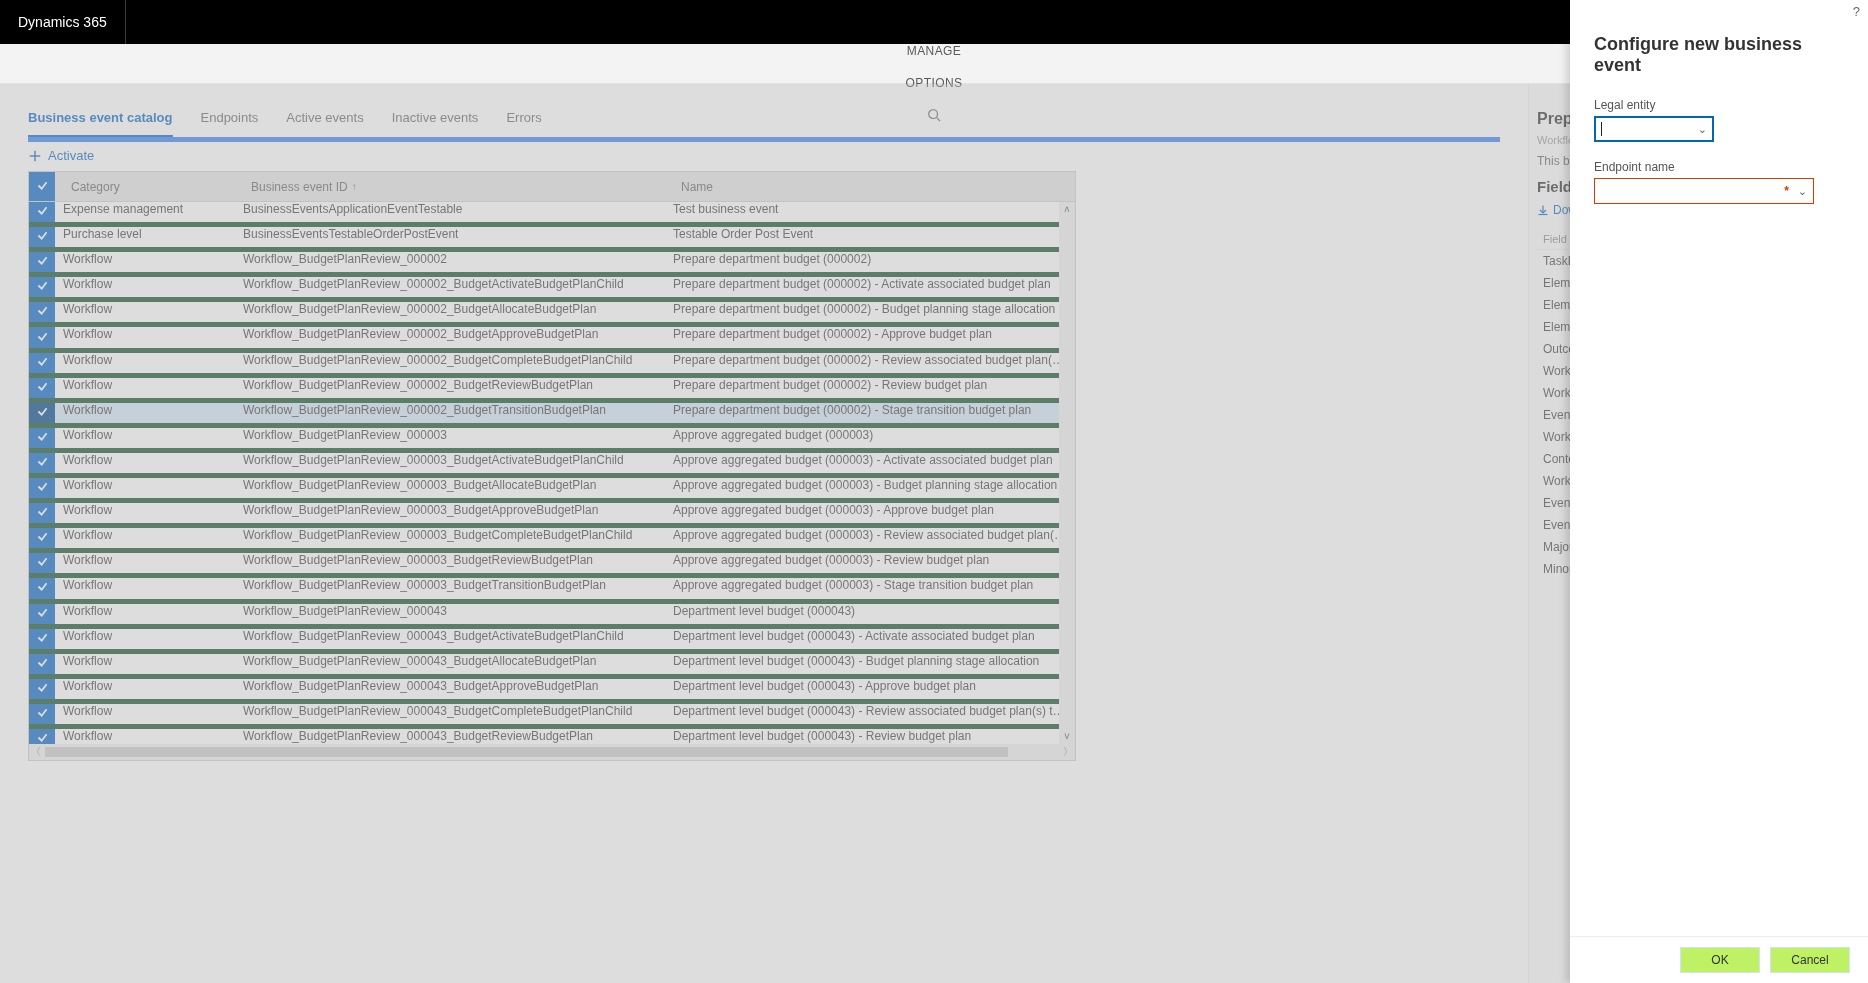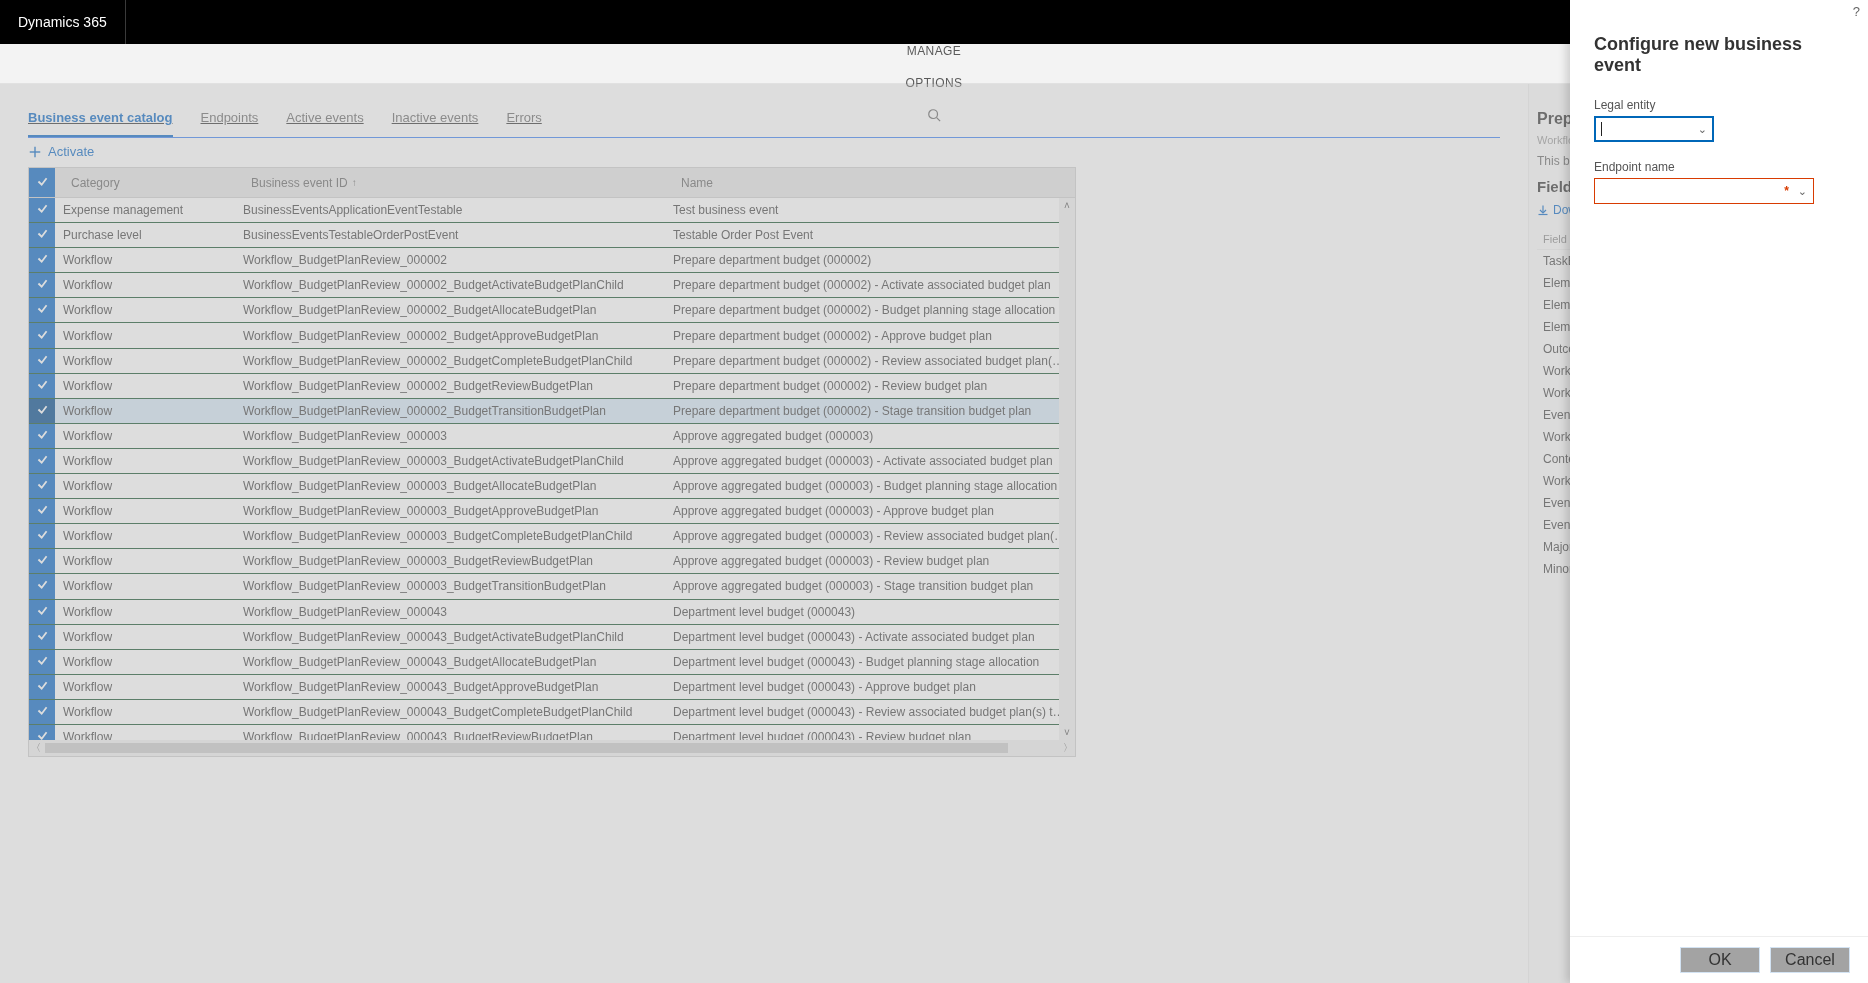--- a/index.html
+++ b/index.html
@@ -6,37 +6,37 @@
   html, body { margin:0; padding:0; width:1868px; height:983px; overflow:hidden; background:#fff; color:#333; }
   .topbar { display:flex; height:44px; background:#000; color:#fff; align-items:stretch; }
   .topbar .brand { display:flex; align-items:center; padding:0 18px; font-size:14px; border-right:1px solid #3a3a3a; }
   .topbar .app { display:flex; align-items:center; padding:0 18px; font-size:14px; }
   .action-bar { display:flex; align-items:center; height:40px; background:#f3f3f3; border-bottom:1px solid #e1e1e1; padding:0 10px; gap:18px;flex-direction:column; }
   .action-bar .ab-item { font-size:12px; color:#5a5a5a; letter-spacing:0.4px; cursor:pointer; }
   .action-bar .search-ico svg { width:14px; height:14px; stroke:#666; }
   .main-wrap { position:relative; display:flex; height:calc(100% - 84px); }
   .main-left { flex:1; padding:20px 28px; overflow:hidden; position:relative; }
   .page-title { font-size:22px; font-weight:600; color:#333; margin:6px 0 12px; }
-  .tabs { display:flex; gap:28px; border-bottom:1px solid #3b82f6; margin-bottom:0;text-decoration:underline; }
+  .tabs { display:flex; gap:28px; border-bottom:5px solid #3b82f6; margin-bottom:0; }
   .tab { font-size:13px; color:#6a6a6a; padding:6px 0 10px; cursor:pointer; border-bottom:2px solid transparent; }
   .tab.active { color:#0b69c7; border-bottom-color:#0b69c7; font-weight:600; }
   .toolbar { display:flex; align-items:center; gap:6px; color:#0b69c7; font-size:13px; margin:6px 0 8px; cursor:pointer; }
   .toolbar svg { width:14px; height:14px; }
   .grid { border:1px solid #d0d0d0; width:1048px; height:590px; display:flex; flex-direction:column; }
   .grid-header { display:flex; align-items:center; background:#e6e6e6; border-bottom:1px solid #cfcfcf; height:30px; }
   .grid-body { flex:1; overflow:hidden; position:relative; }
   .col-check { width:26px; flex-shrink:0; display:flex; align-items:center; justify-content:center; height:100%; background:#0b69c7; }
   .col-check.header { background:#0b69c7; }
   .check-mark svg { width:13px; height:13px; stroke:#fff; }
   .hcell { font-size:12px; color:#666; padding:0 16px; display:flex; align-items:center; gap:4px; }
   .col-cat { width:180px; flex-shrink:0; }
   .col-bid { width:430px; flex-shrink:0; }
   .col-name { flex:1; }
   .sort-arrow { font-size:10px; }
-  .row { display:flex; align-items:center; height:25.1px; border-bottom:1px solid #14532d; background:#fff; font-size:12px; color:#444; }
+  .row { display:flex; height:25.1px; border-bottom:5px solid #14532d; background:#fff; font-size:12px; color:#444; }
   .row.selected { background:#d6e7f6; }
   .row.selected .col-check { background:#014a8d; }
   .row .cell { padding:0 8px; white-space:nowrap; overflow:hidden; text-overflow:ellipsis; }
   .vscroll { position:absolute; right:0; top:0; bottom:0; width:16px; background:#f1f1f1; display:flex; flex-direction:column; align-items:center; }
   .vscroll .arrow { font-size:10px; color:#555; padding:2px 0; cursor:pointer; }
   .hscroll-wrap { height:16px; background:#f1f1f1; display:flex; align-items:center; justify-content:space-between; padding:0 2px; }
   .hscroll-wrap .arrow { font-size:10px; color:#555; cursor:pointer; }
   .hscroll-track { flex:1; height:10px; margin:0 4px; background:#f1f1f1; position:relative; }
   .hscroll-thumb { position:absolute; left:0; top:0; width:95%; height:100%; background:#cdcdcd; }
 
@@ -57,21 +57,21 @@
   .side-dialog h2 { font-size:18px; font-weight:600; margin:10px 0 22px; }
   .sd-label { font-size:12px; color:#555; margin-bottom:4px; }
   .sd-field { position:relative; width:120px; height:26px; border:1px solid #9aa0a6; margin-bottom:18px; display:flex; align-items:center; padding:0 22px 0 6px; font-size:12px; }
   .sd-field.focused { border-color:#0067b8; box-shadow:0 0 0 1px #0067b8 inset; }
   .sd-field.error { border-color:#d83b01; width:220px; }
   .sd-field .chev { position:absolute; right:6px; top:50%; transform:translateY(-50%); font-size:11px; color:#666; }
   .sd-field .req { position:absolute; right:24px; top:50%; transform:translateY(-50%); color:#d83b01; font-weight:bold; }
   .cursor-line { width:1px; height:14px; background:#222; animation:blink 1s step-end infinite; }
   @keyframes blink { 50% { opacity:0; } }
   .sd-footer { border-top:1px solid #eee; padding:10px 18px; display:flex; justify-content:flex-end; gap:10px; }
-  .sd-btn { min-width:80px; height:26px; background:#a3a3a3; border:1px solid #d3e3f3; font-size:16px; color:#333; cursor:pointer; }
+  .sd-btn { min-width:80px; height:26px; background:#bef264; border:1px solid #d3e3f3; font-size:12px; color:#333; cursor:pointer; }
 </style>
 </head>
 <body>
 
 <div class="topbar">
   <div class="brand">Dynamics 365</div>
 </div>
 
 <div class="action-bar">
   <span class="ab-item">MANAGE</span>

